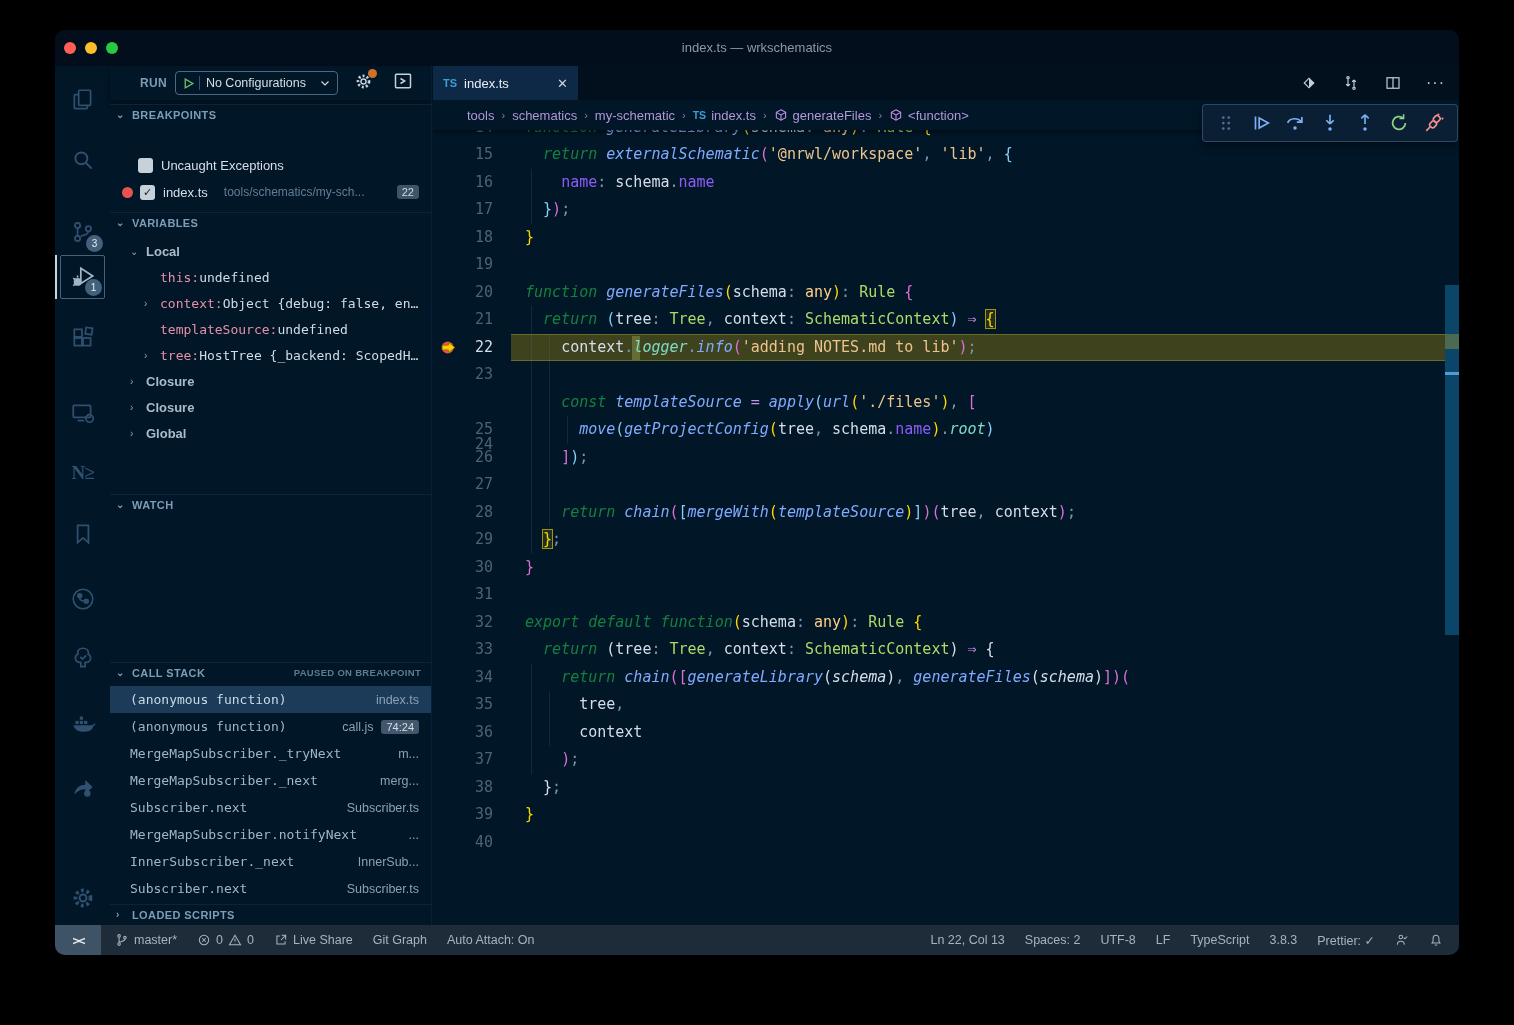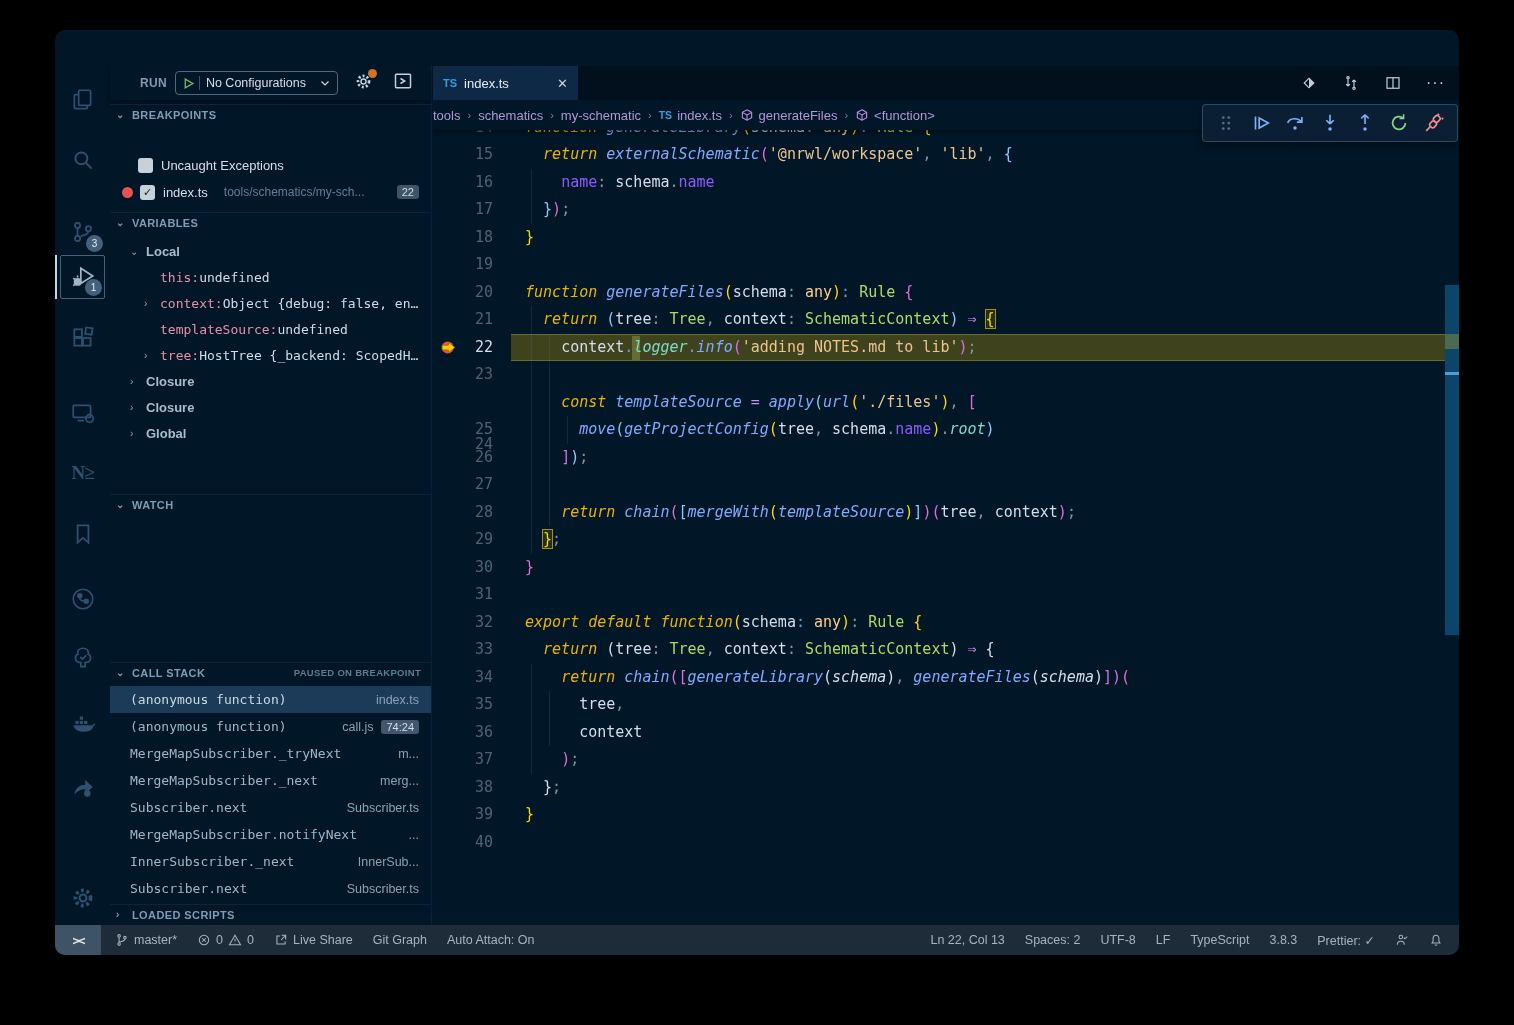--- a/index.html
+++ b/index.html
@@ -87,21 +87,21 @@
          display:flex; align-items:center; padding:0 10px; cursor:pointer; }
   .ts-badge { color:#3f9bd8; font-size:11px; font-weight:bold; margin-right:7px; }
   .tab-label { color:#e8eef5; font-size:13px; flex:1; }
   .tab-close { color:#c9d4de; font-size:13px; cursor:pointer; margin-left:6px; }
   .editor-actions { position:absolute; right:14px; top:0; height:34px; display:flex; align-items:center;
                     gap:24px; color:#c3cfdb; }
   .editor-actions svg { width:18px; height:18px; cursor:pointer; }
   .ellipsis { font-size:16px; letter-spacing:1px; cursor:pointer; color:#c3cfdb; }
 
   .breadcrumbs { position:absolute; left:0; top:34px; right:0; height:30px; display:flex;
-                 align-items:center; font-size:13px; color:#b297d9; }
+                 align-items:center; padding-left:34px; font-size:13px; color:#b297d9; }
   .bc-item { display:flex; align-items:center; cursor:pointer; }
   .bc-sep { margin:0 7px; color:#8f79b5; font-size:11px; }
   .bc-ts { color:#3f9bd8; font-size:10.5px; font-weight:bold; margin-right:5px; }
   .bc-cube { width:14px; height:14px; margin-right:5px; }
 
   .code-area { position:absolute; left:0; top:64px; right:0; bottom:0; overflow:hidden;
                font-family:"DejaVu Sans Mono",monospace; font-size:15px; }
   .code-area::before { content:""; position:absolute; left:0; right:0; top:0; height:6px; z-index:6;
                background:linear-gradient(rgba(0,0,0,.4),transparent); pointer-events:none; }
   .line-number { position:absolute; left:0; width:60px; height:27.5px; line-height:27.5px;
@@ -139,26 +139,34 @@
   .statusbar { position:absolute; left:0; right:0; bottom:0; height:30px; background:#1e2c3a;
                display:flex; align-items:center; color:#a4b3c2; font-size:12.5px; }
   .sb-remote { width:46px; height:30px; background:#3f5366; color:#e3eaf0; display:flex;
                align-items:center; justify-content:center; font-family:"DejaVu Sans Mono",monospace;
                font-weight:bold; letter-spacing:-2px; cursor:pointer; }
   .sb-item { display:flex; align-items:center; gap:5px; cursor:pointer; white-space:nowrap; }
   .sb-left { display:flex; align-items:center; gap:20px; margin-left:14px; }
   .sb-right { display:flex; align-items:center; gap:20px; margin-left:auto; margin-right:16px; }
   .sb-item svg { width:14px; height:14px; }
 </style>
-<style>.tk-k{color:#eab308;}.tk-f{color:#82aaff;}.tk-t{color:#addb67;}.tk-ty{color:#ffcb8b;}.tk-s{color:#ecc48d;}.tk-p{color:#8b5cf6;}.tk-pi{color:#7fdbca;}.tk-v{color:#d6deeb;}.tk-vi{color:#d6deeb;}.tk-o{color:#c792ea;}.tk-d{color:#7e97ac;}.tk-b1{color:#ffd700;}.tk-b2{color:#da70d6;}.tk-b3{color:#87cefa;}.tk-bw{color:#d6deeb;}.tk-m{color:#ffd700;}</style></head>
+<style>.tk-k{color:#15803d;}.tk-f{color:#82aaff;}.tk-t{color:#addb67;}.tk-ty{color:#ffcb8b;}.tk-s{color:#ecc48d;}.tk-p{color:#8b5cf6;}.tk-pi{color:#7fdbca;}.tk-v{color:#d6deeb;}.tk-vi{color:#d6deeb;}.tk-o{color:#c792ea;}.tk-d{color:#7e97ac;}.tk-b1{color:#ffd700;}.tk-b2{color:#da70d6;}.tk-b3{color:#87cefa;}.tk-bw{color:#d6deeb;}.tk-m{color:#ffd700;}</style></head>
 <body>
 
 <div class="stage">
   <div class="window">
 
+    <div class="titlebar">
+      <div class="traffic">
+        <span class="tl-close"></span>
+        <span class="tl-min"></span>
+        <span class="tl-zoom"></span>
+      </div>
+      <div class="win-title">index.ts — wrkschematics</div>
+    </div>
 
     <div class="main">
 
       <nav class="activitybar">
         <div class="ab-item" style="top:12px">
           <svg viewBox="0 0 24 24" fill="none" stroke="currentColor" stroke-width="1.6">
               <rect x="8" y="3" width="11" height="14" rx="1"></rect>
               <path d="M16 17v2a1 1 0 0 1-1 1H5a1 1 0 0 1-1-1V8a1 1 0 0 1 1-1h3"></path>
             </svg>
         </div>

